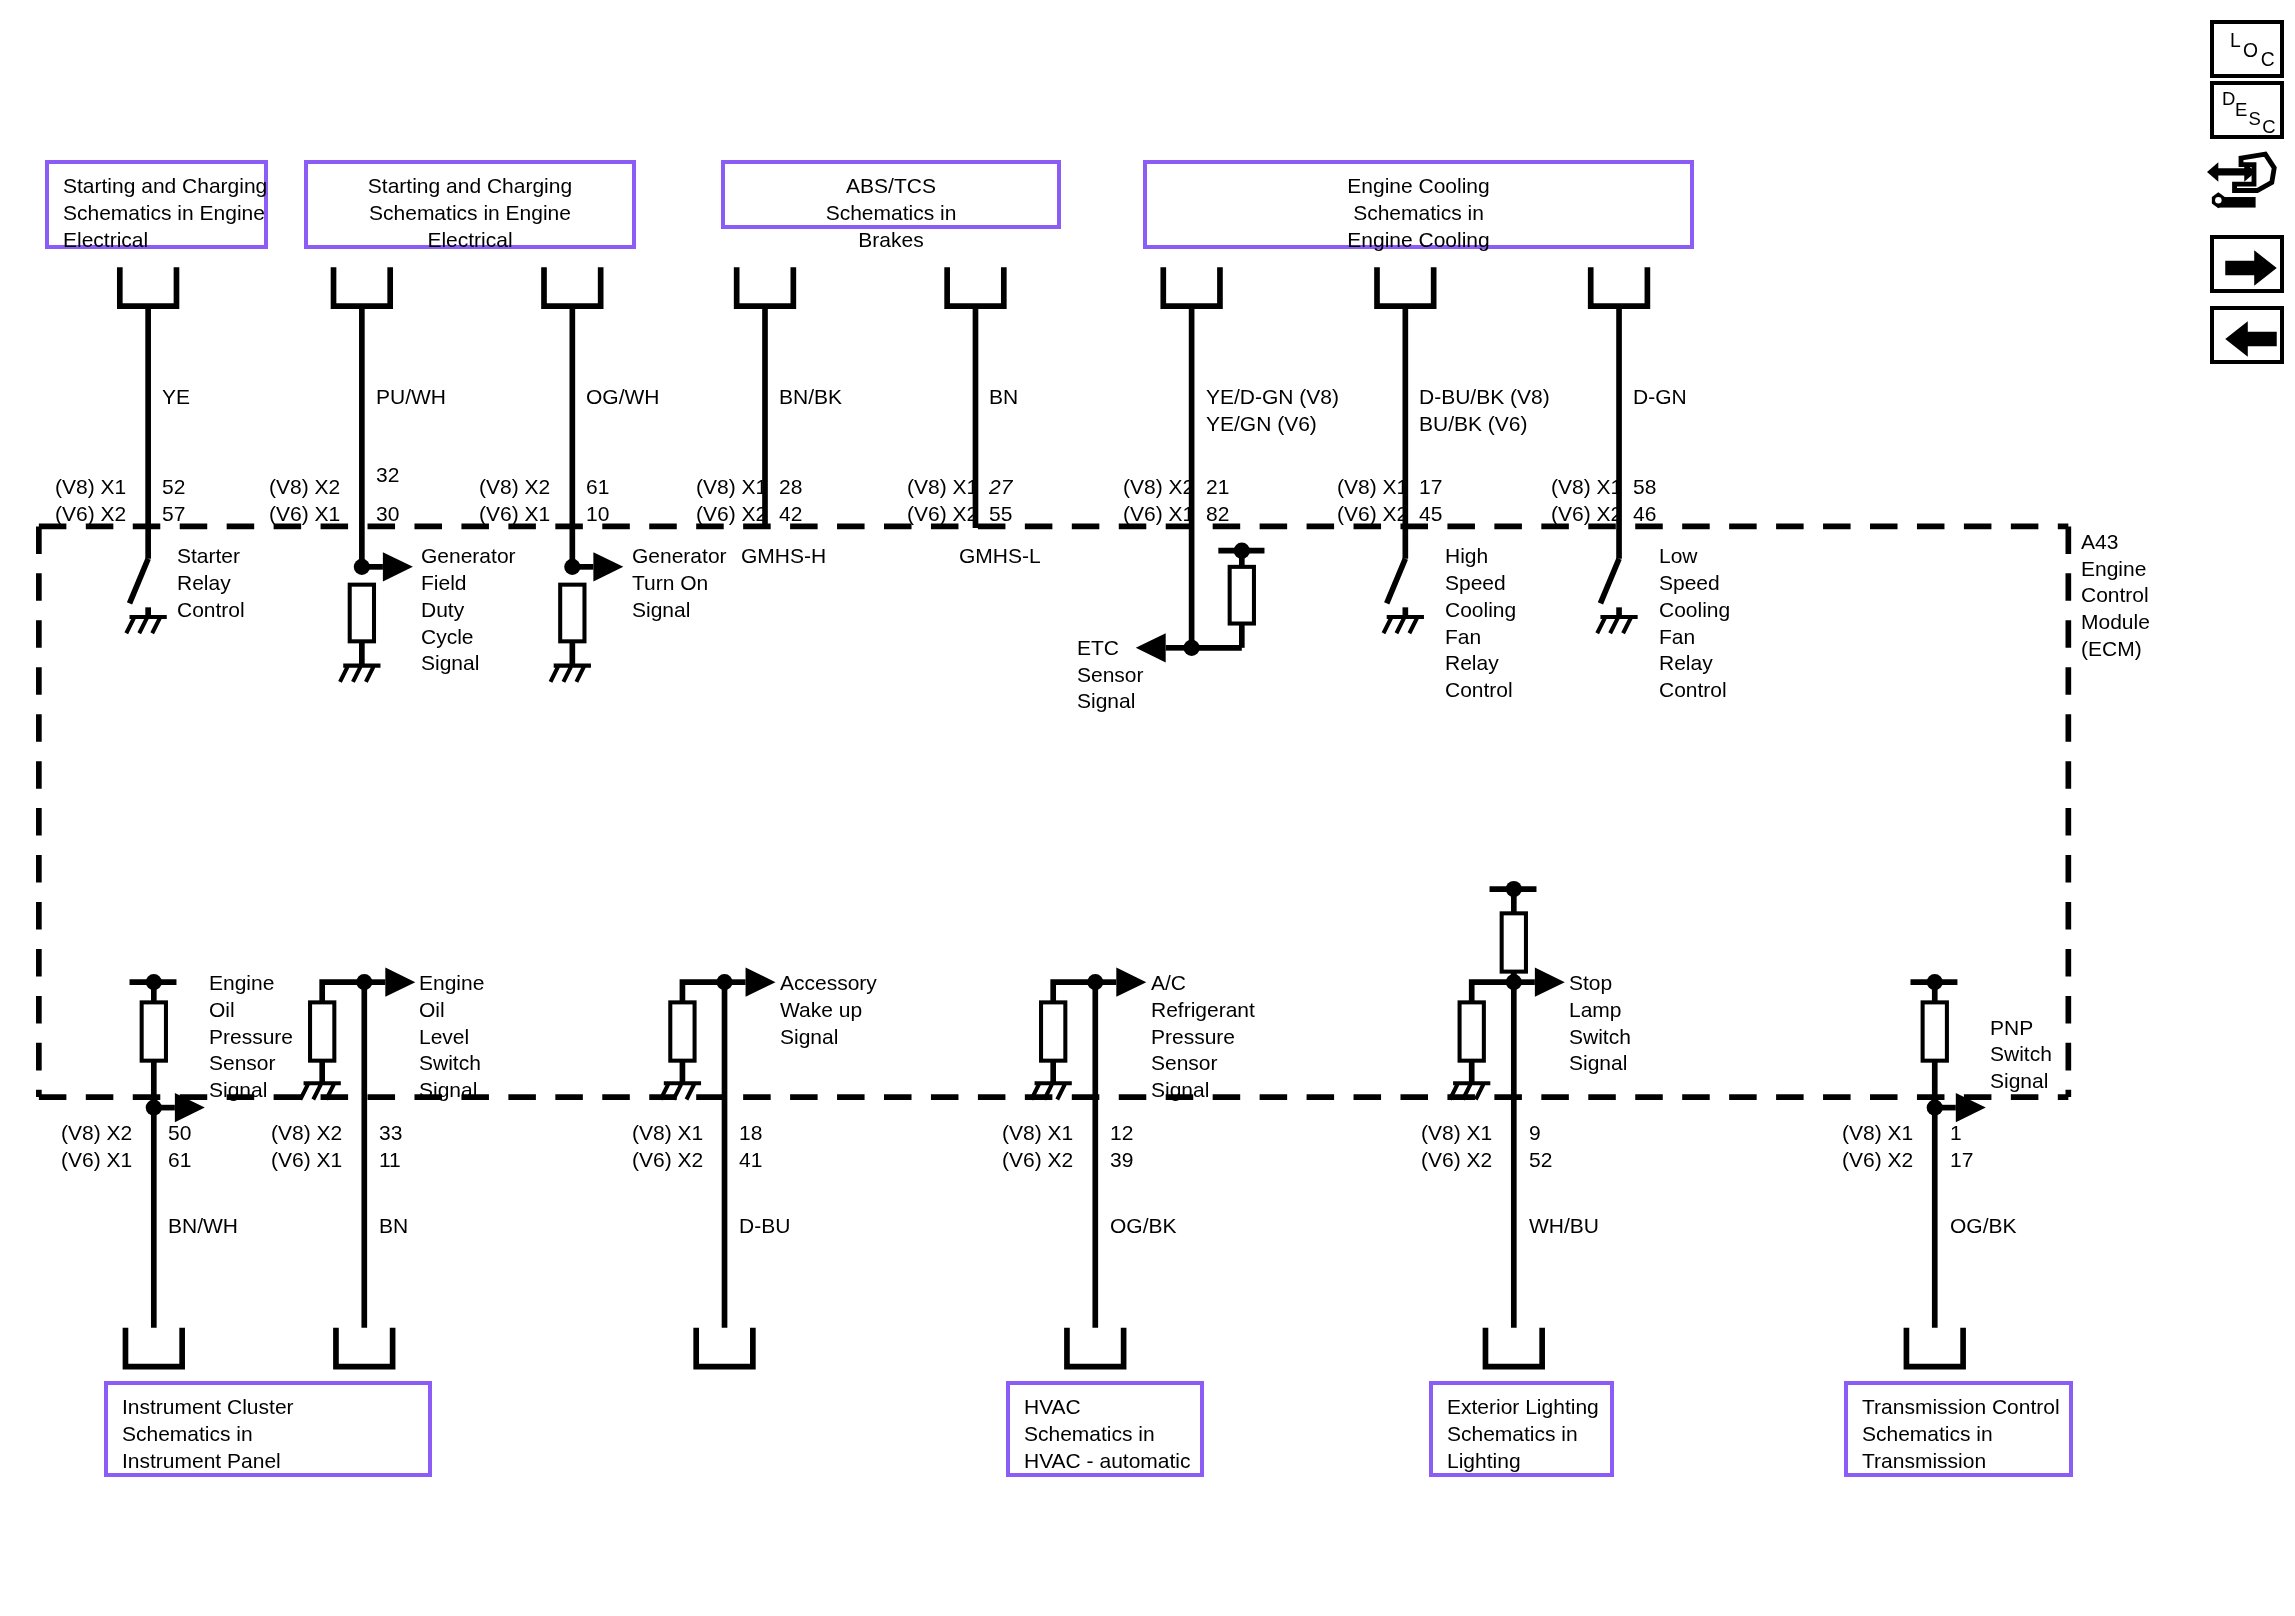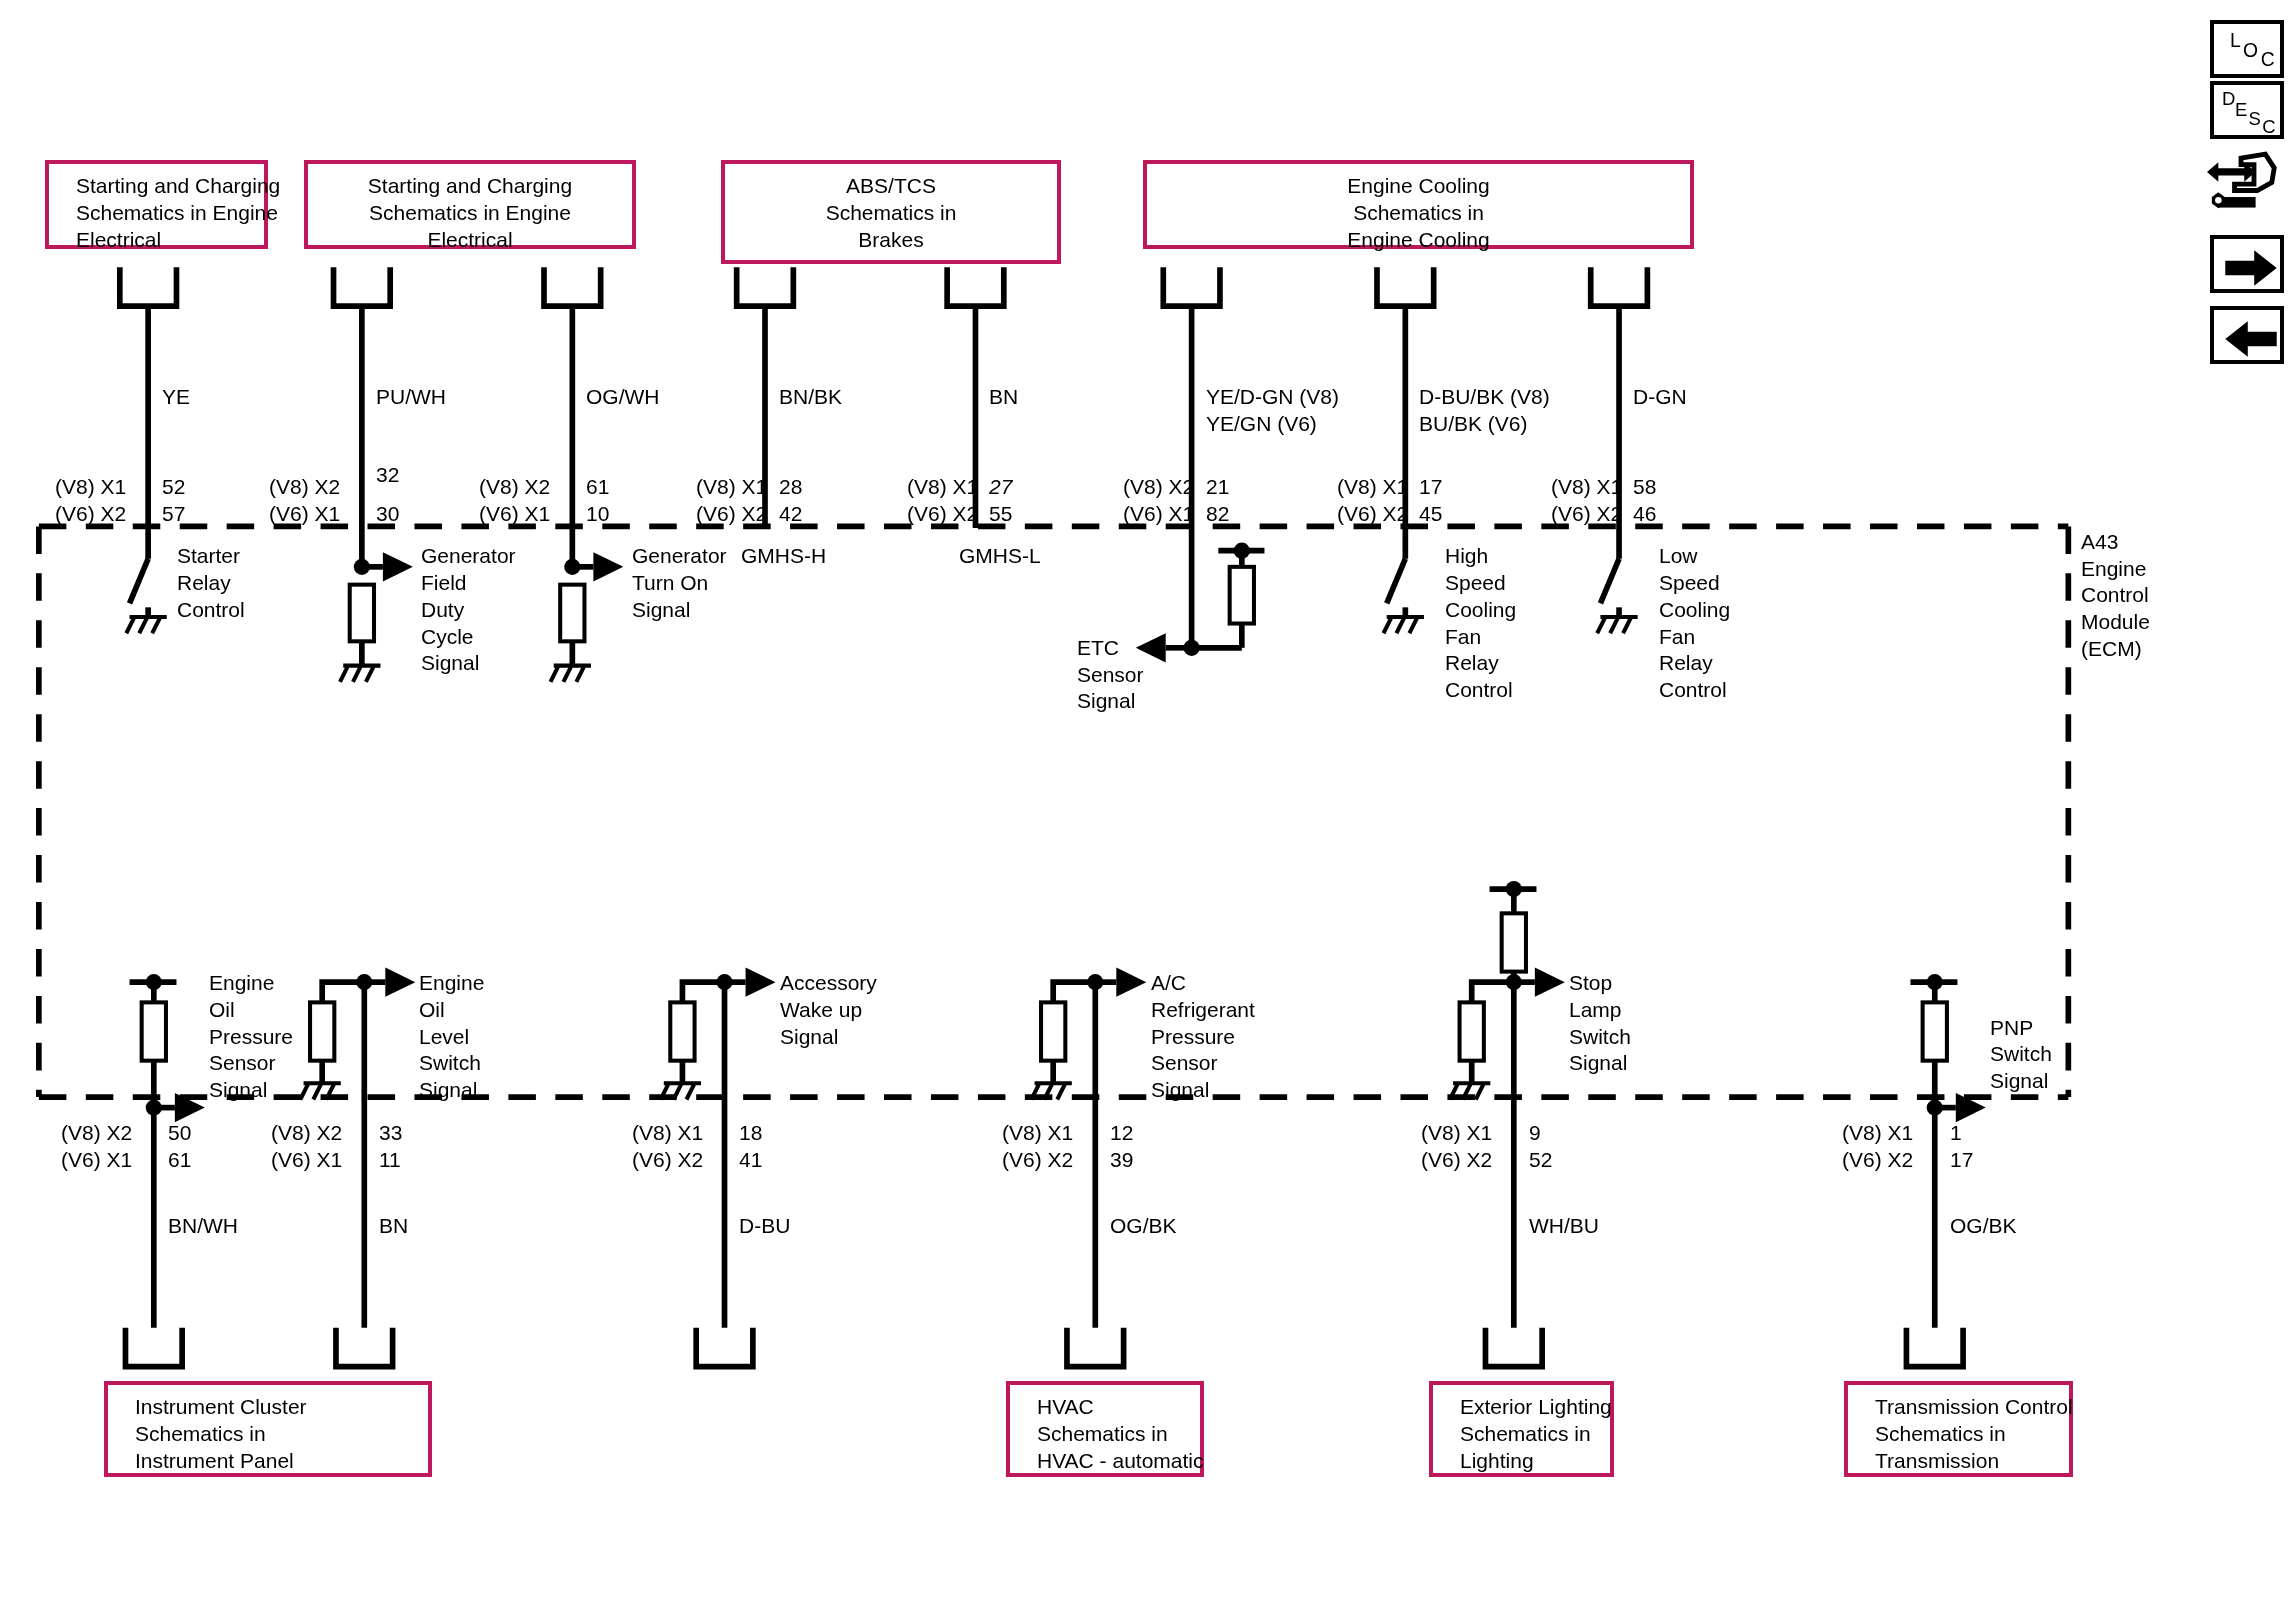--- a/index.html
+++ b/index.html
@@ -1,21 +1,21 @@
 <!DOCTYPE html>
 <html style="font-size:13px"><head>
 <meta charset="utf-8">
 <style>
   html,body{margin:0;padding:0;background:#fff;}
   body{width:2295px;height:1617px;position:relative;
        font-family:"Liberation Sans","DejaVu Sans",sans-serif;color:#000;}
   #canvas{position:absolute;left:0;top:0;width:2295px;height:1617px;}
   .abs{position:absolute;}
-  .refbox{position:absolute;border:4px solid #be185d;background:#fff;
-          box-sizing:border-box;padding:8px 27px;}
+  .refbox{position:absolute;border:4px solid #8b5cf6;background:#fff;
+          box-sizing:border-box;padding:8px 14px;}
   .refbox .ln{font-size:21px;line-height:27px;white-space:nowrap;}
   .refbox.ctr .ln{text-align:center;}
   .txt{position:absolute;font-size:21px;line-height:27px;white-space:pre;}
   .toolbtn{position:absolute;border:4.9px solid #000;background:#fff;box-sizing:border-box;}
   svg{position:absolute;left:0;top:0;overflow:visible;}
   .w{stroke:#000;stroke-width:5;fill:none;}
   .w7{stroke:#000;stroke-width:7;fill:none;}
   .dash{stroke:#000;stroke-width:7;fill:none;stroke-dasharray:34 24;}
   .res{fill:#fff;stroke:#000;stroke-width:5;}
   .dot{fill:#000;}
@@ -161,21 +161,21 @@
     <div class="ln">Schematics in Engine</div>
     <div class="ln">Electrical</div>
   </div>
 
   <div class="refbox ctr" style="left:304px;top:160px;width:332px;height:89px;">
     <div class="ln">Starting and Charging</div>
     <div class="ln">Schematics in Engine</div>
     <div class="ln">Electrical</div>
   </div>
 
-  <div class="refbox ctr" style="left:721px;top:160px;width:340px;height:104px;">
+  <div class="refbox ctr" style="left:721px;top:160px;width:340px;height:69px;">
     <div class="ln">ABS/TCS</div>
     <div class="ln">Schematics in</div>
     <div class="ln">Brakes</div>
   </div>
 
   <div class="refbox ctr" style="left:1143px;top:160px;width:551px;height:89px;">
     <div class="ln">Engine Cooling</div>
     <div class="ln">Schematics in</div>
     <div class="ln">Engine Cooling</div>
   </div>

